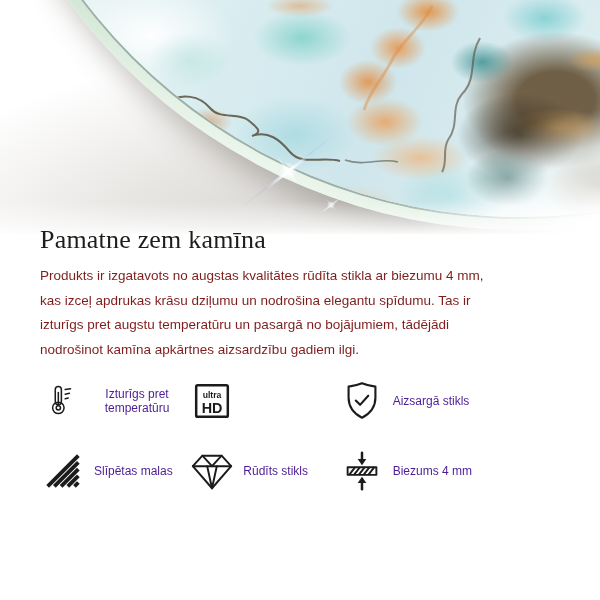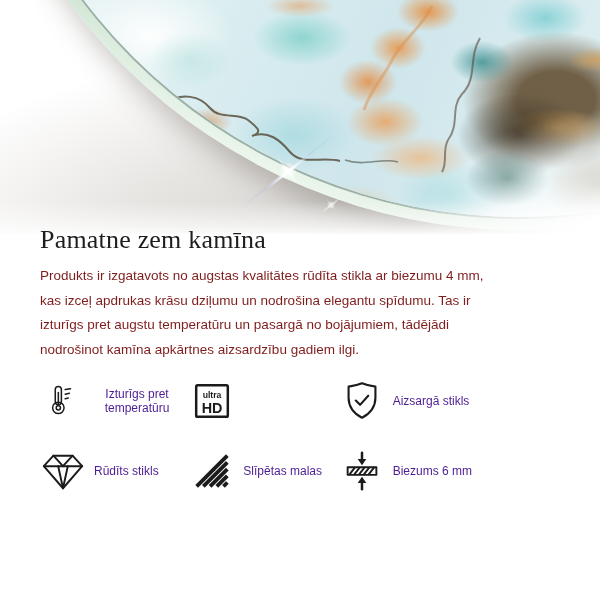--- a/index.html
+++ b/index.html
@@ -157,57 +157,57 @@
           <g class="ic" style="stroke-width:2.2">
             <path d="M24,5.5 C29,7.5 33.8,8.6 38,9 L38,20.5 C38,30.5 31.8,37.3 24,41.5 C16.2,37.3 10,30.5 10,20.5 L10,9 C14.2,8.6 19,7.5 24,5.5 Z"></path>
             <polyline points="17.5,23.5 22,28 30.5,18.5"></polyline>
           </g>
         </svg>
         <span class="flabel">Aizsargā stikls</span>
       </div>
 
       <div class="feature">
         <svg width="46" height="46" viewBox="0 0 48 48">
+          <g stroke="#1b1b1b" stroke-width="4" stroke-linecap="butt">
+            <line x1="8" y1="40" x2="40" y2="8"></line>
+            <line x1="15" y1="40" x2="40" y2="15"></line>
+            <line x1="22" y1="40" x2="40" y2="22"></line>
+            <line x1="29" y1="40" x2="40" y2="29"></line>
+            <line x1="36" y1="40" x2="40" y2="36"></line>
+          </g>
+        </svg>
+        <span class="flabel">Slīpētas malas</span>
+      </div>
+
+      <div class="feature">
+        <svg width="46" height="46" viewBox="0 0 48 48">
           <g class="ic">
             <polygon points="14,8 34,8 44,19 24,42 4,19"></polygon>
             <line x1="4" y1="19" x2="44" y2="19"></line>
             <polyline points="14,8 24,19 34,8"></polyline>
             <line x1="19" y1="19" x2="24" y2="42"></line>
             <line x1="29" y1="19" x2="24" y2="42"></line>
           </g>
         </svg>
         <span class="flabel">Rūdīts stikls</span>
-      </div>
-
-      <div class="feature">
-        <svg width="46" height="46" viewBox="0 0 48 48">
-          <g stroke="#1b1b1b" stroke-width="4" stroke-linecap="butt">
-            <line x1="8" y1="40" x2="40" y2="8"></line>
-            <line x1="15" y1="40" x2="40" y2="15"></line>
-            <line x1="22" y1="40" x2="40" y2="22"></line>
-            <line x1="29" y1="40" x2="40" y2="29"></line>
-            <line x1="36" y1="40" x2="40" y2="36"></line>
-          </g>
-        </svg>
-        <span class="flabel">Slīpētas malas</span>
       </div>
 
       <div class="feature">
         <svg width="46" height="46" viewBox="0 0 48 48">
           <g class="ic">
             <rect x="9" y="20" width="30" height="8"></rect>
             <line x1="11" y1="27.5" x2="16.5" y2="20.5"></line>
             <line x1="16" y1="27.5" x2="21.5" y2="20.5"></line>
             <line x1="21" y1="27.5" x2="26.5" y2="20.5"></line>
             <line x1="26" y1="27.5" x2="31.5" y2="20.5"></line>
             <line x1="31" y1="27.5" x2="36.5" y2="20.5"></line>
             <line x1="24" y1="5" x2="24" y2="12" style="stroke-width:2.6"></line>
             <line x1="24" y1="43" x2="24" y2="36" style="stroke-width:2.6"></line>
           </g>
           <polygon points="19.5,11.5 28.5,11.5 24,18" fill="#1b1b1b"></polygon>
           <polygon points="19.5,36.5 28.5,36.5 24,30" fill="#1b1b1b"></polygon>
         </svg>
-        <span class="flabel">Biezums 6 mm</span>
+        <span class="flabel">Biezums 4 mm</span>
       </div>
 
     </div>
   </div>
 </div>
 
 </body></html>

